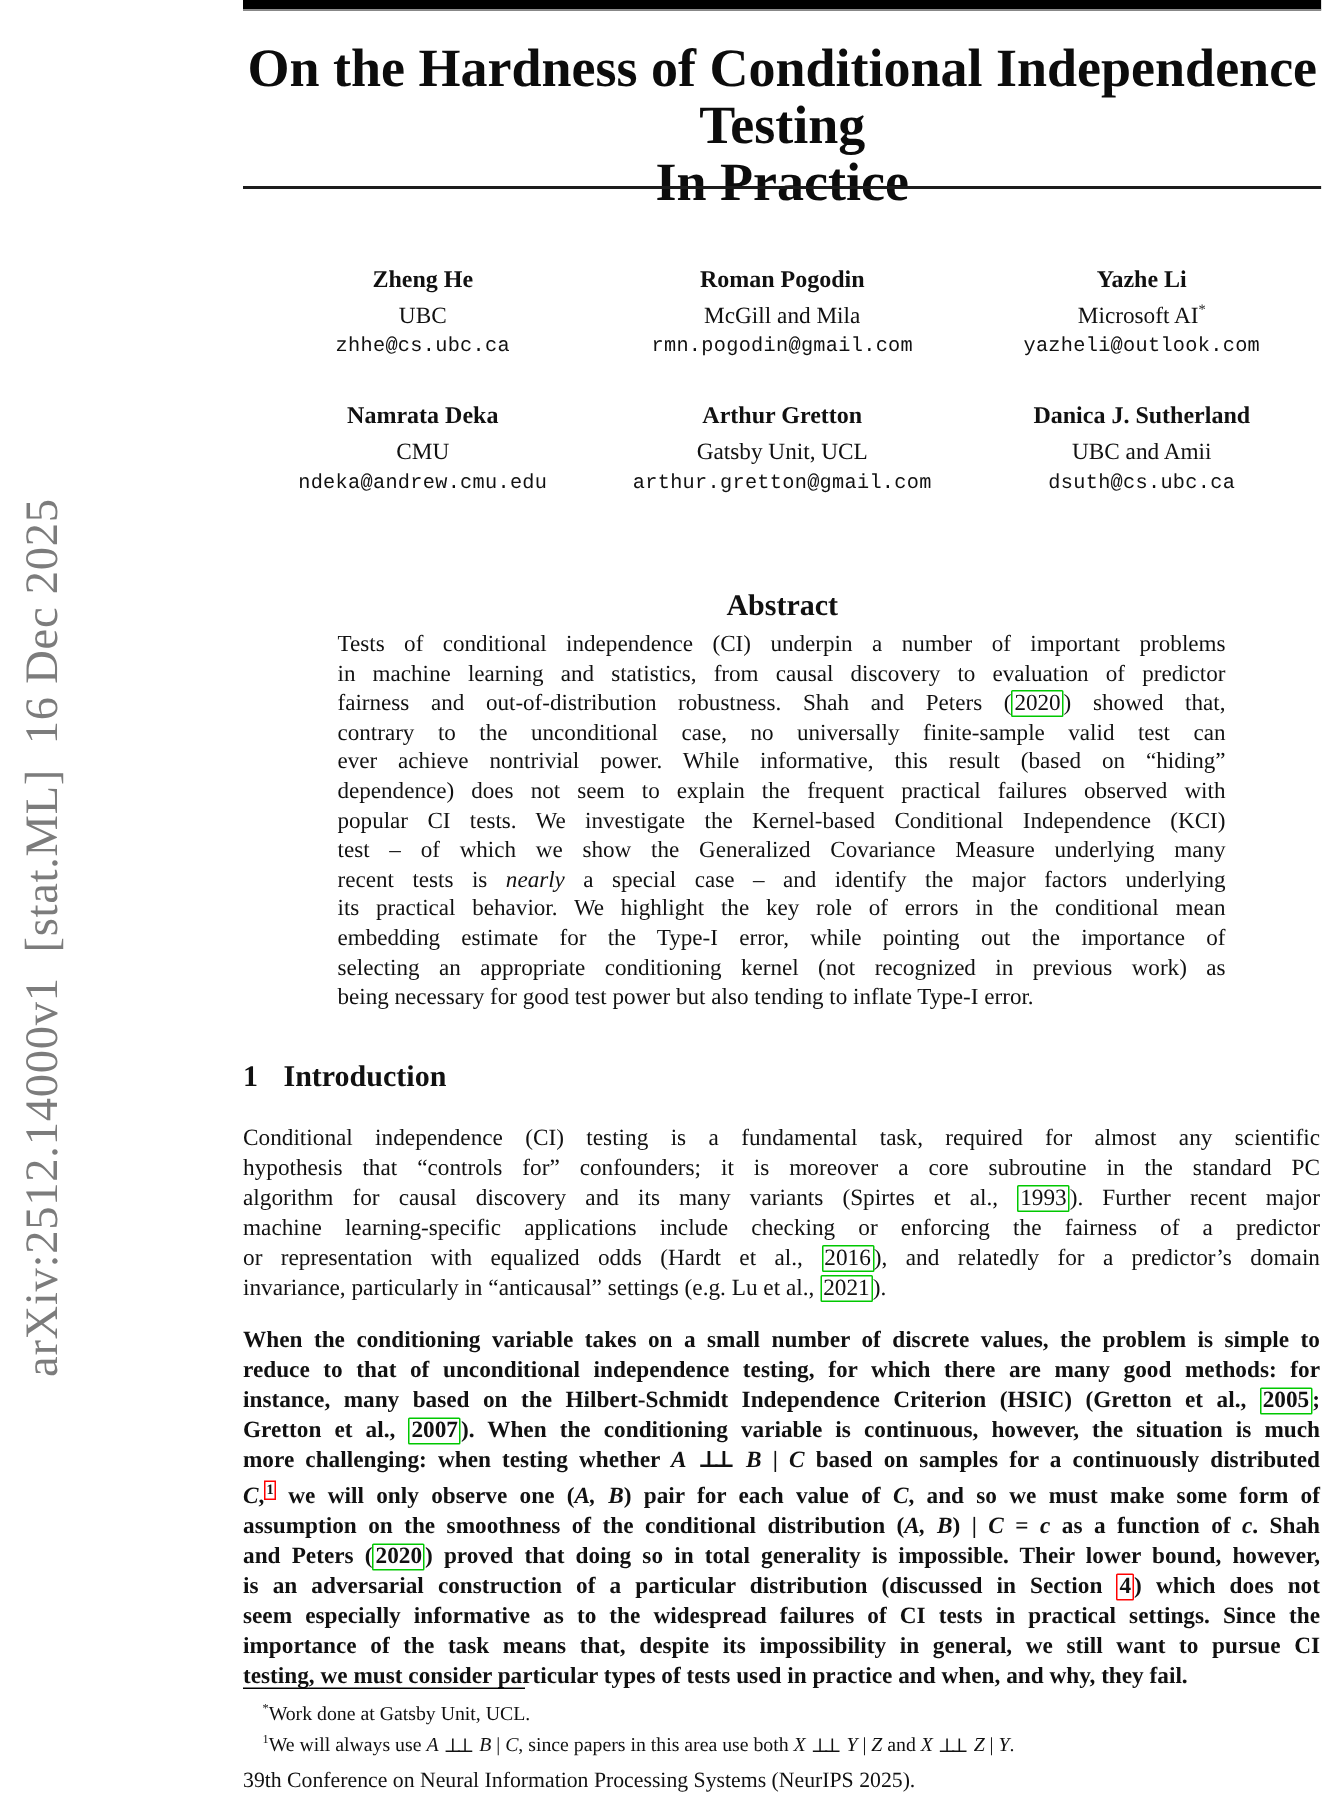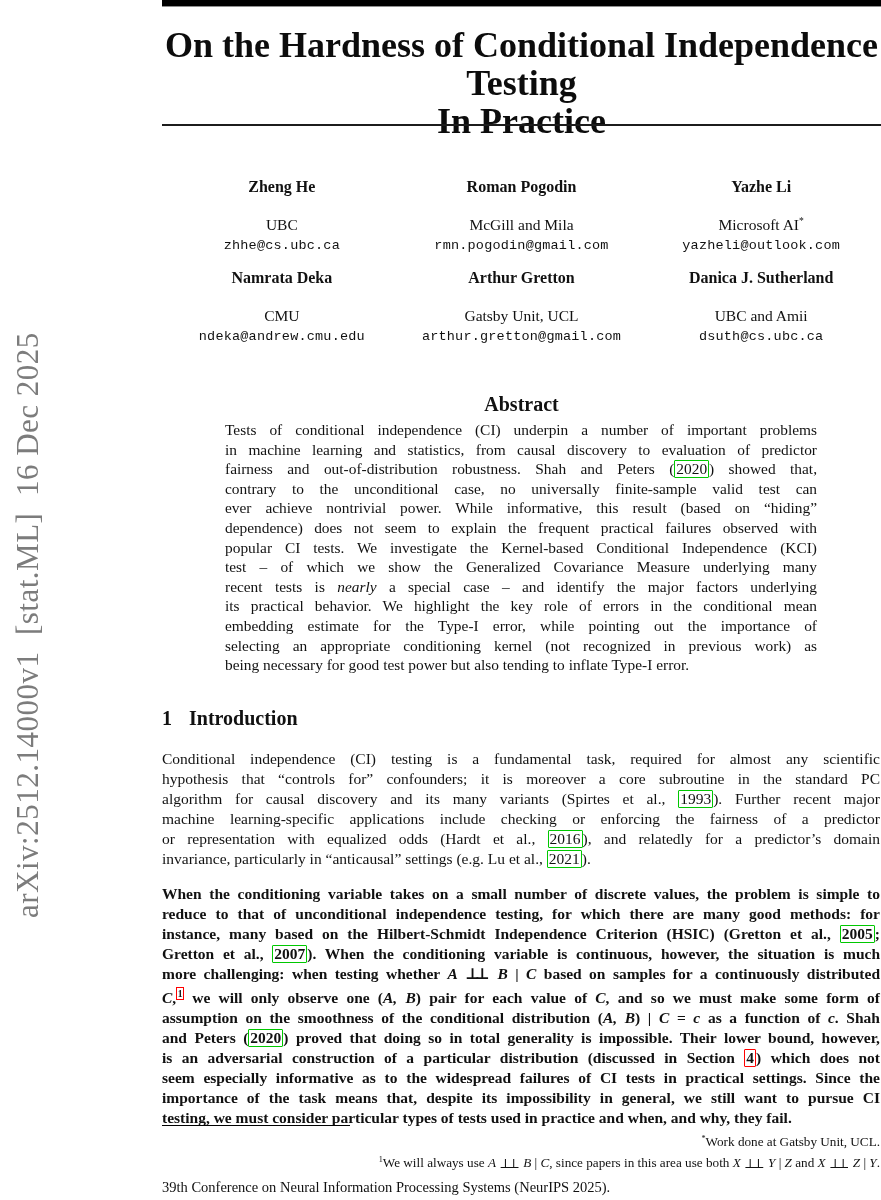--- a/index.html
+++ b/index.html
@@ -34,21 +34,21 @@
   }
   
   .authors-row{
     position:absolute;left:162px;width:719px;
     display:grid;grid-template-columns:1fr 1fr 1fr;
   }
   #authors-row-1{top:176px;}
   #authors-row-2{top:267px;}
   .author{text-align:center;}
   .author .name{font-weight:bold;font-size:16px;line-height:21px;}
-  .author .affil{font-size:15.5px;line-height:20px;margin-top:14px;}
+  .author .affil{font-size:15.5px;line-height:20px;}
   .author .affil sup{font-size:62%;}
   .author .email{
     font-family:"Liberation Mono","DejaVu Sans Mono",monospace;
     font-size:13.5px;line-height:21px;letter-spacing:0.2px;
   }
   
   #abstract-heading{
     position:absolute;left:162px;top:393px;width:719px;
     text-align:center;font-weight:bold;font-size:20px;
   }
@@ -80,21 +80,21 @@
   .sg-sup{vertical-align:super;font-size:62%;}
   .sg-supr{vertical-align:super;font-size:62%;border:1px solid #ff0000;padding:0 0.5px;}
   
   #footnote-rule{
     position:absolute;left:162px;top:1125px;width:188px;height:1.4px;background:#000;
   }
   #footnotes{
     position:absolute;left:162px;top:1130px;width:718px;
     font-size:13.2px;line-height:17.8px;
   }
-  #footnotes .tline{text-indent:13px;text-align:right;}
+  #footnotes .tline{text-indent:13px;}
   
   #conference-footer{
     position:absolute;left:162px;top:1179px;width:718px;
     font-size:14.5px;
   }
 </style>
 </head>
 <body>
 
 <div id="page">

